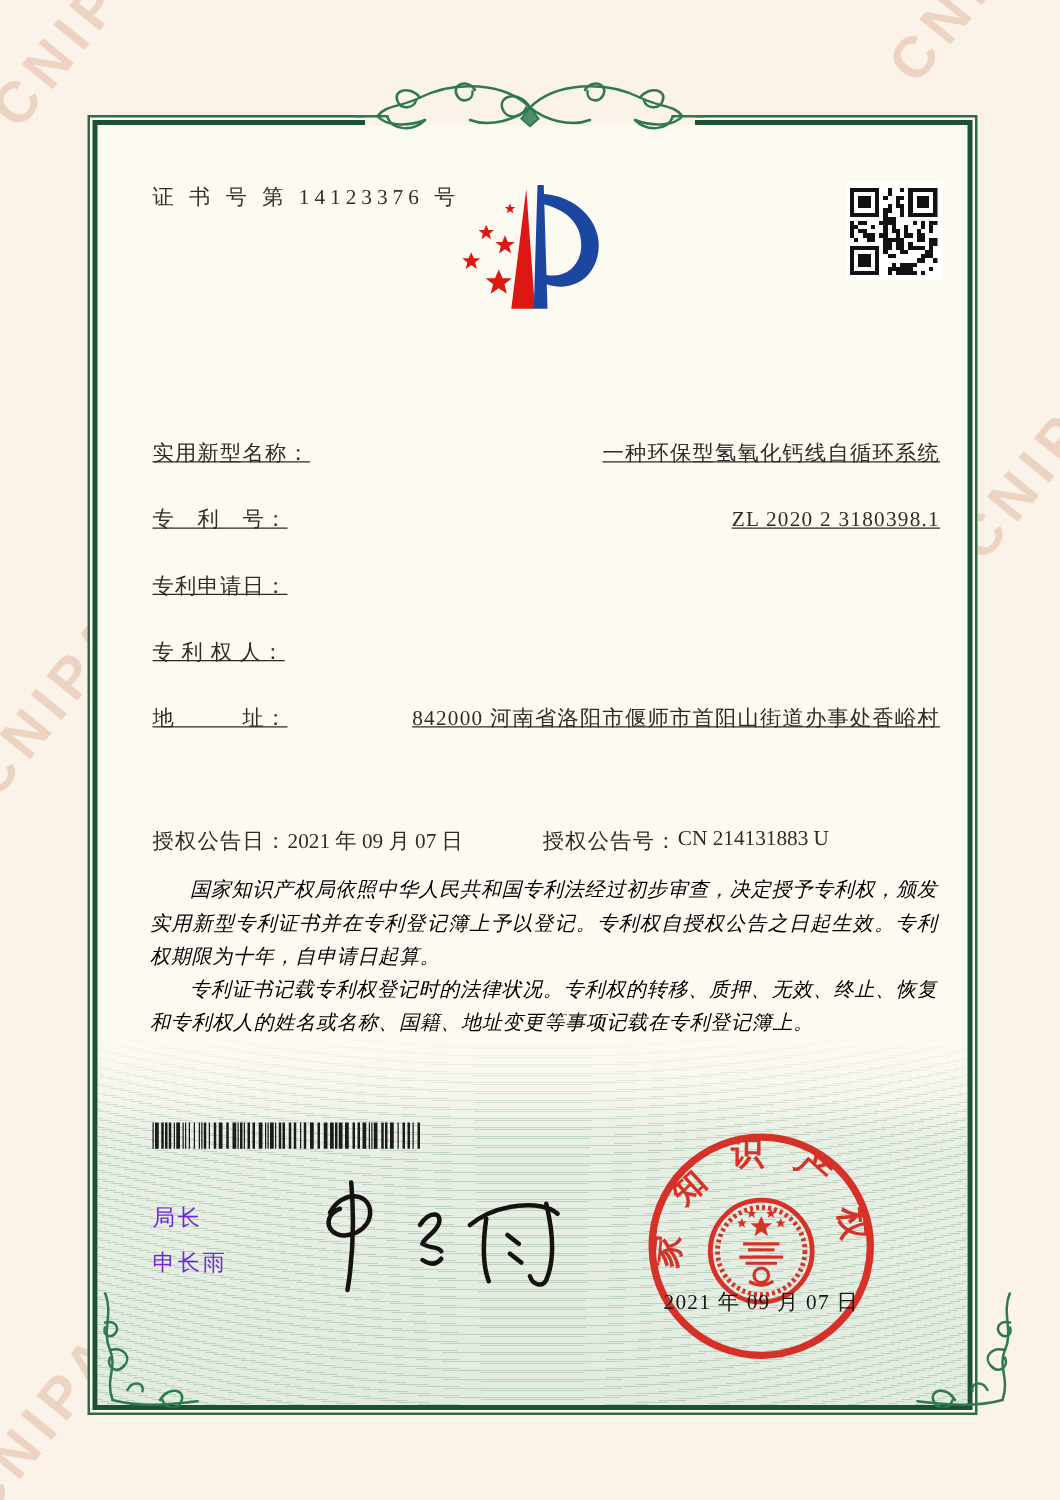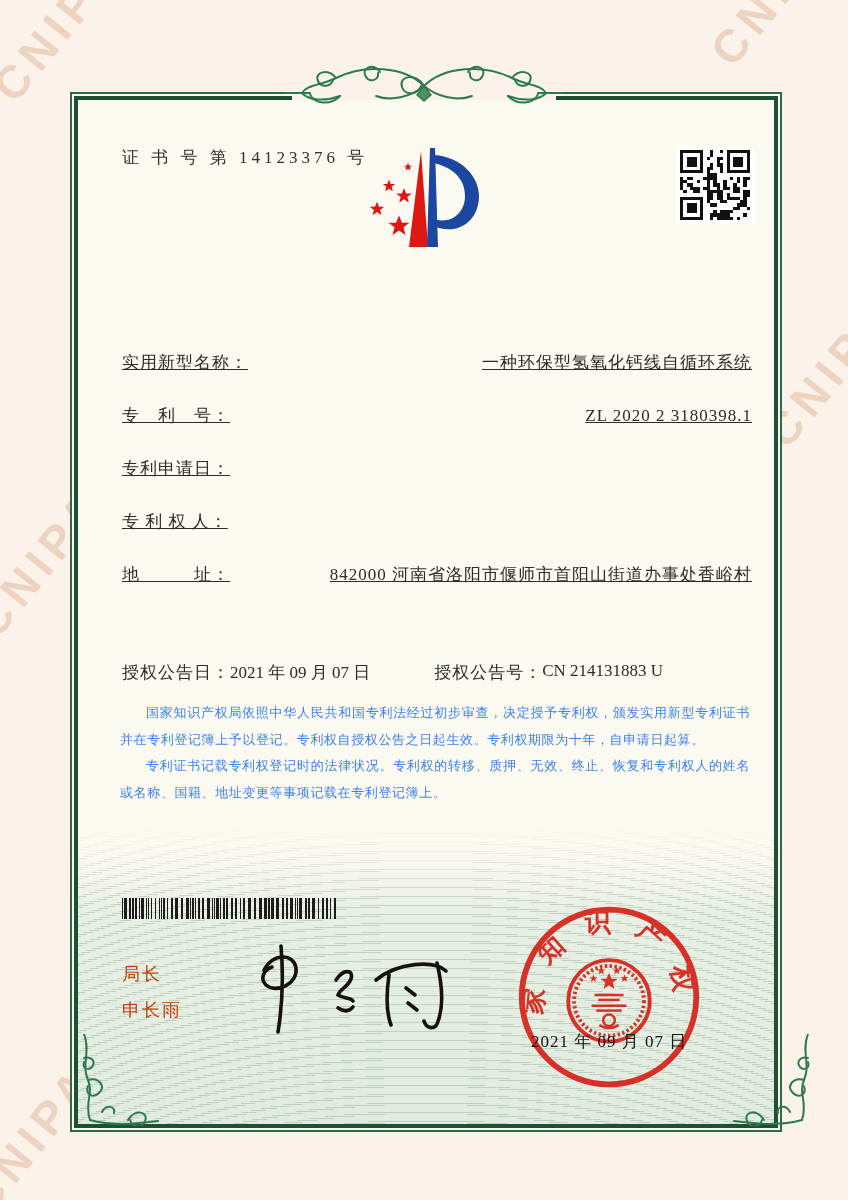--- a/index.html
+++ b/index.html
@@ -50,26 +50,26 @@
   .fields{position:absolute; left:50px; top:258px; width:630px;}
   .row{display:flex; margin-bottom:31px; font-size:17px; line-height:22px;text-decoration:underline;}
   .lab{flex:0 0 114px; letter-spacing:1px; white-space:nowrap;}
   .val{flex:1; letter-spacing:1px;text-align:right;}
   .grant-row{position:absolute; left:50px; top:567px; width:630px; font-size:17px; display:flex;}
   .grant-pair{display:flex; white-space:nowrap;}
   .grant-pair .lab2{letter-spacing:1px;}
   .gp2{margin-left:64px;}
   
   .paras{position:absolute; left:48px; top:606px; width:630px;
-    font-size:13px; line-height:26.5px; text-align:justify; letter-spacing:.6px; color:#3b82f6;}
+    font-size:16px; line-height:26.5px; text-align:justify; letter-spacing:.6px; color:#000000;font-style:italic;}
   .paras p{margin:0; text-indent:2em;}
   
   .barcode{position:absolute; left:50px; top:804px; width:216px; height:21px; display:flex; align-items:stretch;}
   .barcode i{display:block; height:100%;}
-  .signer{position:absolute; left:50px; top:868px; font-size:18px; letter-spacing:2px; color:#c2410c;}
+  .signer{position:absolute; left:50px; top:868px; font-size:18px; letter-spacing:2px; color:#6d28d9;}
   .signer div{margin-bottom:12px;}
   .sig-svg{position:absolute; left:168px; top:846px; width:220px; height:100px;}
   .seal{position:absolute; left:440px; top:806px; width:194px; height:194px; opacity:.95;}
   .seal-date{position:absolute; left:440px; top:936px; width:194px; text-align:center;
     font-size:17px; letter-spacing:1px; color:#141414; z-index:4;}
   .page-num{position:absolute; left:0; bottom:18px; width:100%; text-align:center;
     font-size:15px; letter-spacing:2px; color:#33302c;}
   
   .ornament-top{position:absolute; left:284px; top:56px; width:280px; height:62px; z-index:4;}
   .corner{position:absolute; width:92px; height:92px; z-index:4;}

